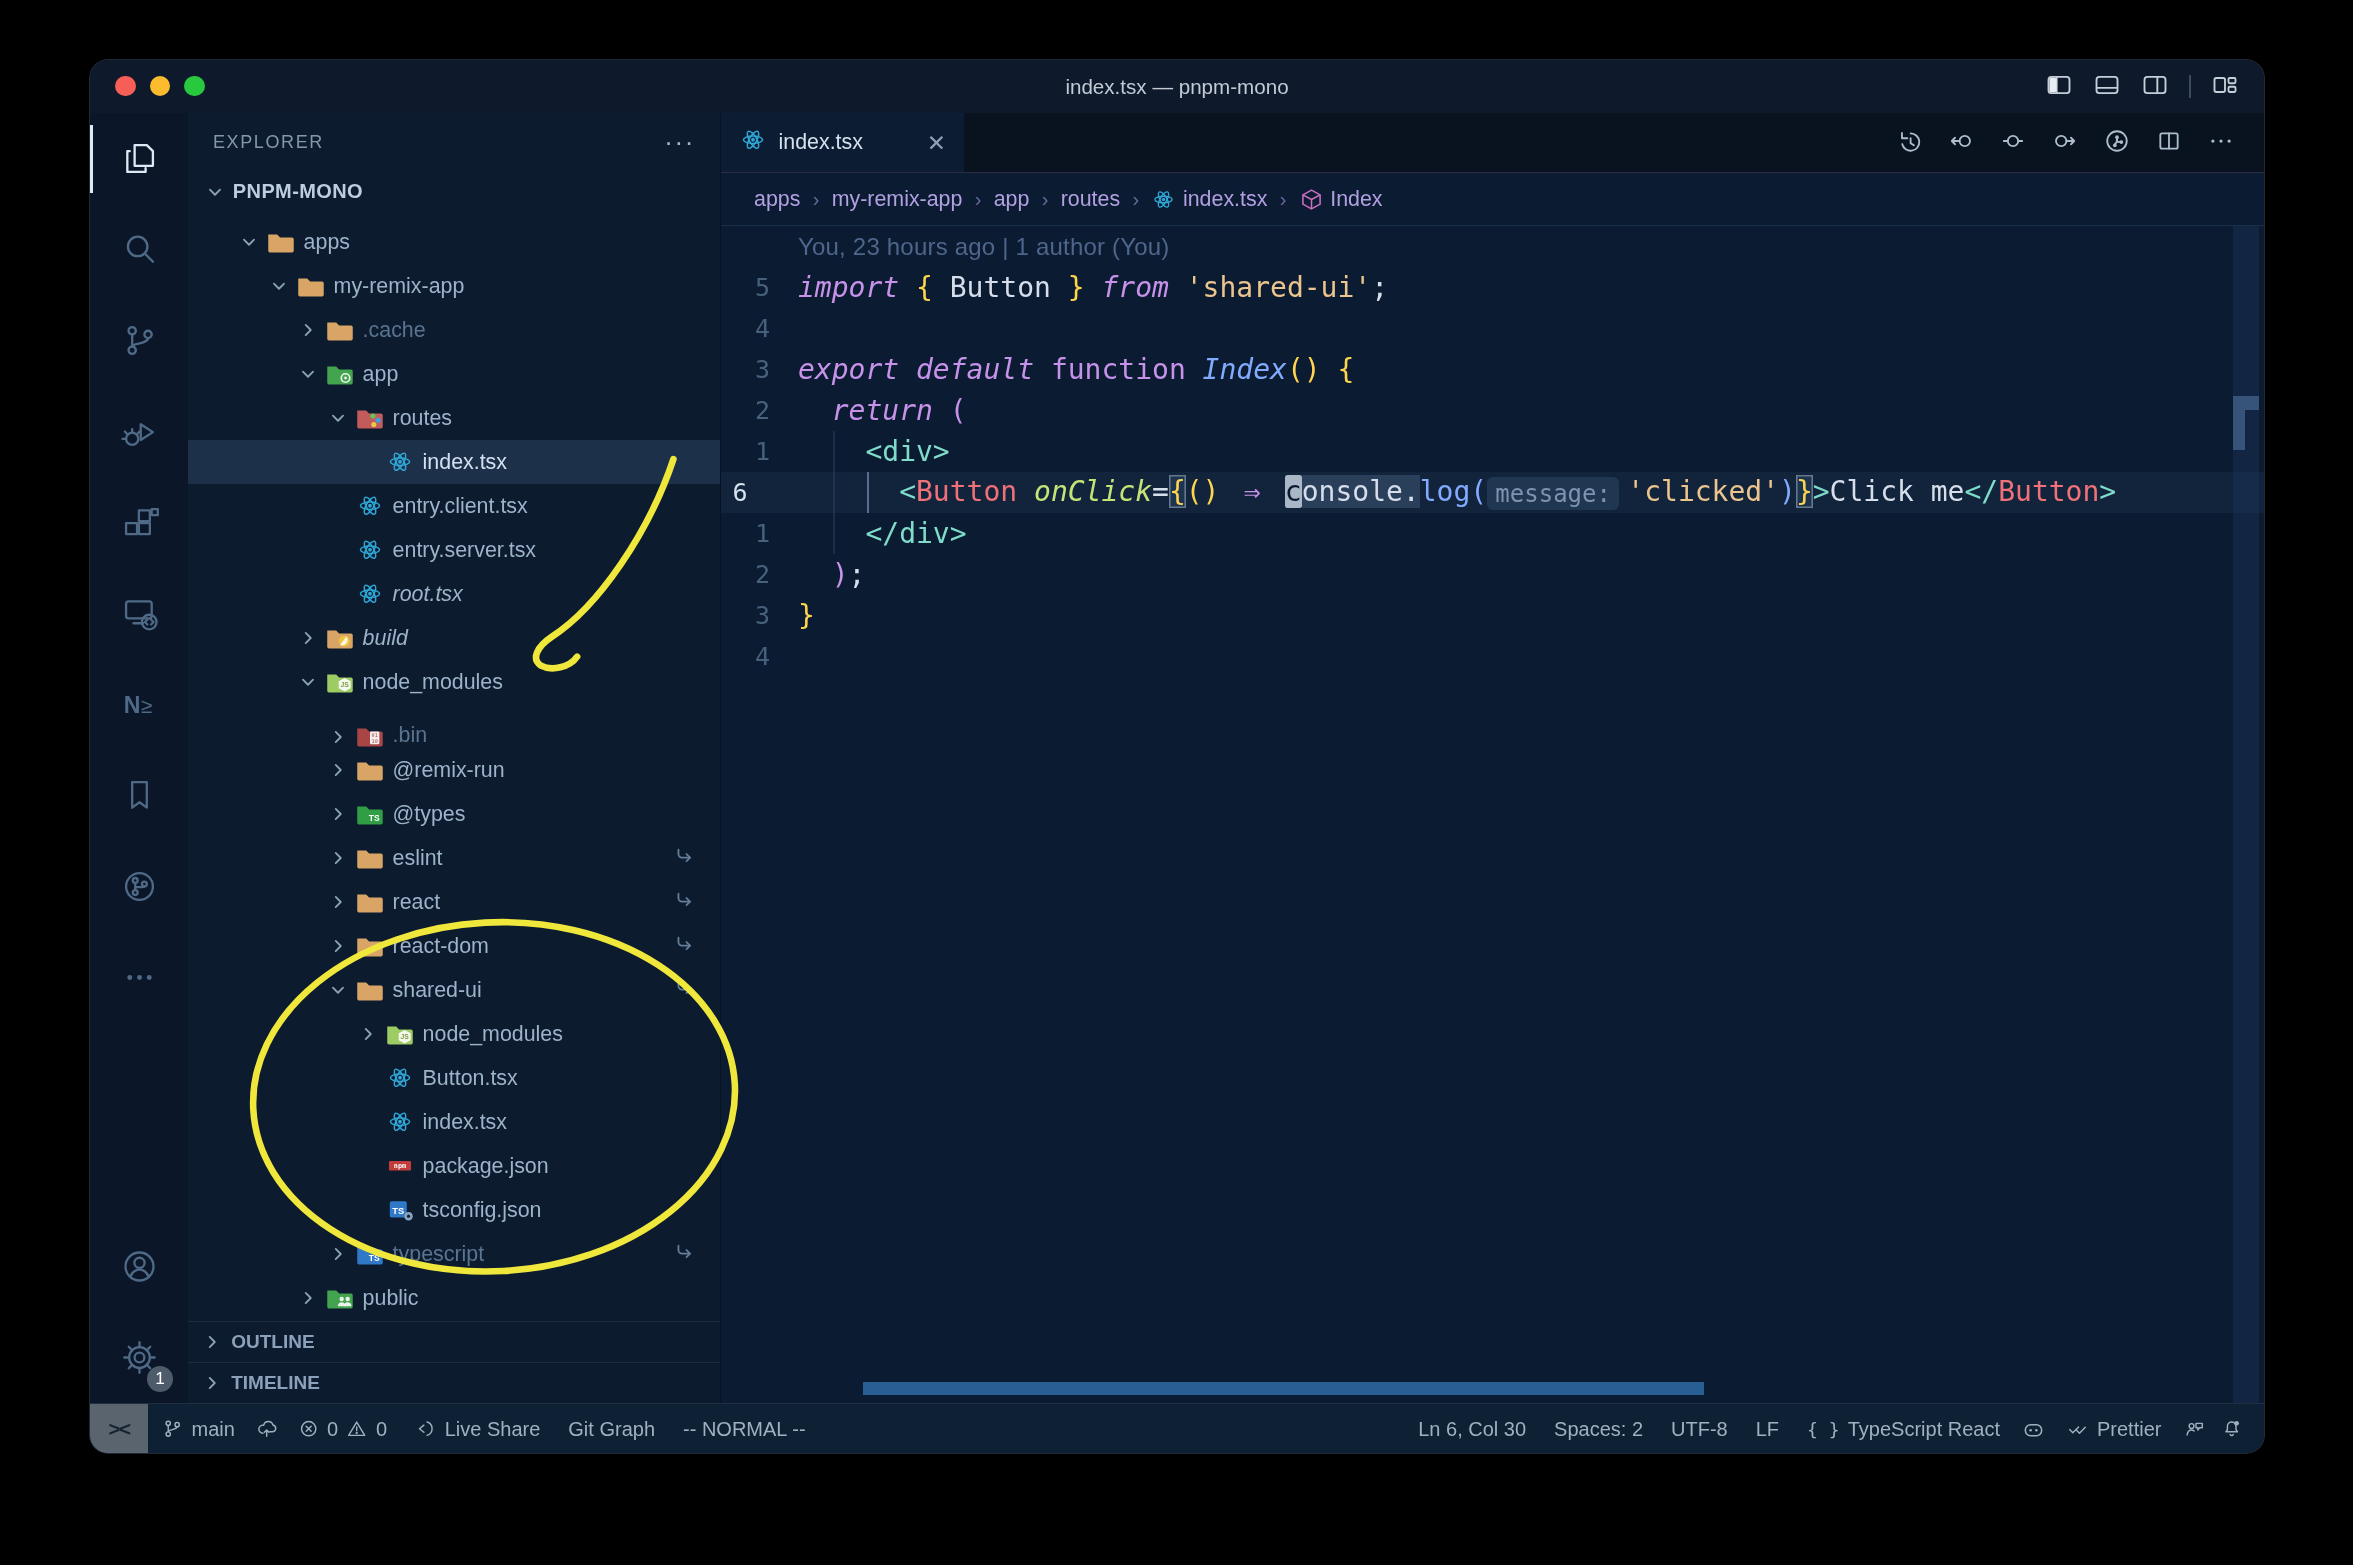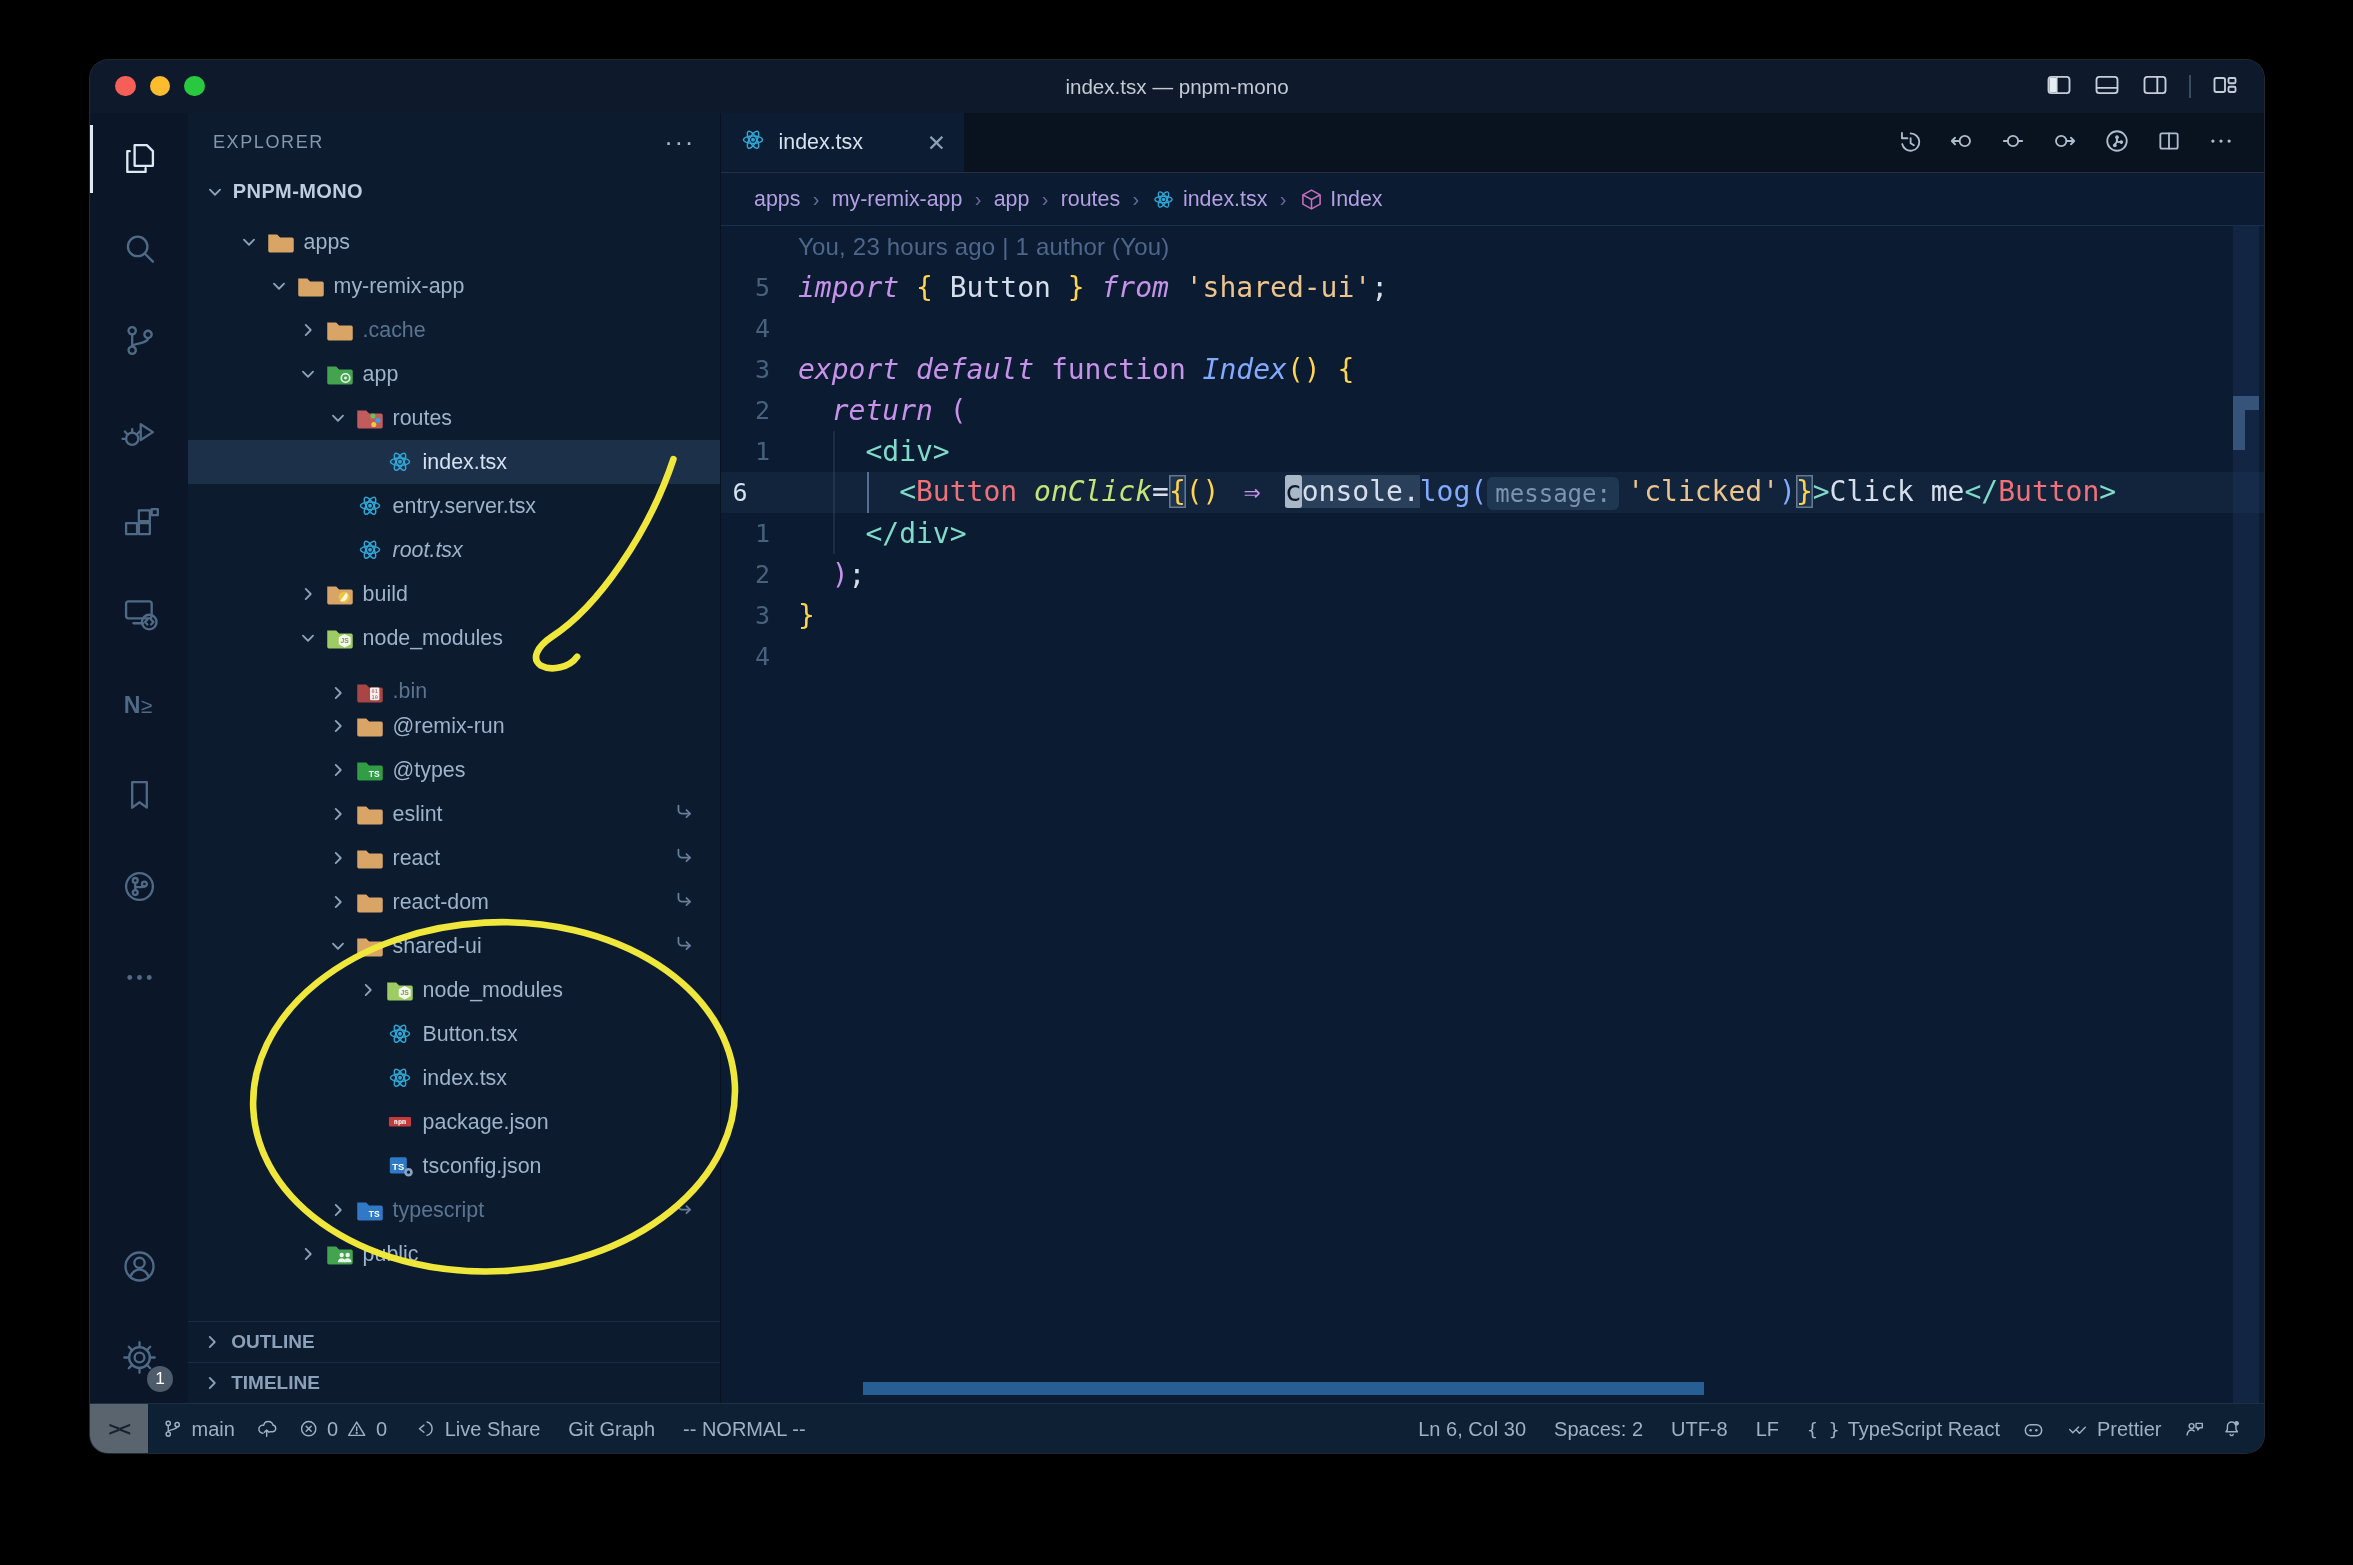--- a/index.html
+++ b/index.html
@@ -363,37 +363,51 @@
               <span class="ticon">
                 <svg viewBox="0 0 32 32" width="28" height="25.5">
                   <g stroke="#2fa7d6" stroke-width="1.9" fill="none">
                     <ellipse cx="16" cy="16" rx="12" ry="4.6"></ellipse>
                     <ellipse cx="16" cy="16" rx="12" ry="4.6" transform="rotate(60 16 16)"></ellipse>
                     <ellipse cx="16" cy="16" rx="12" ry="4.6" transform="rotate(120 16 16)"></ellipse>
                   </g>
                   <circle cx="16" cy="16" r="2.4" fill="#2fa7d6"></circle>
                 </svg>
               </span>
-              <span class="tlabel">entry.server.tsx</span>
-            </div>
-            <div class="trow" style="padding-left: 135px; font-style: italic;">
+              <span class="tlabel">entry.client.tsx</span>
+            </div>
+            <div class="trow" style="padding-left: 135px;">
               <span class="chev"></span>
               <span class="ticon">
                 <svg viewBox="0 0 32 32" width="28" height="25.5">
                   <g stroke="#2fa7d6" stroke-width="1.9" fill="none">
                     <ellipse cx="16" cy="16" rx="12" ry="4.6"></ellipse>
                     <ellipse cx="16" cy="16" rx="12" ry="4.6" transform="rotate(60 16 16)"></ellipse>
                     <ellipse cx="16" cy="16" rx="12" ry="4.6" transform="rotate(120 16 16)"></ellipse>
                   </g>
                   <circle cx="16" cy="16" r="2.4" fill="#2fa7d6"></circle>
                 </svg>
               </span>
+              <span class="tlabel">entry.server.tsx</span>
+            </div>
+            <div class="trow" style="padding-left: 135px; font-style: italic;">
+              <span class="chev"></span>
+              <span class="ticon">
+                <svg viewBox="0 0 32 32" width="28" height="25.5">
+                  <g stroke="#2fa7d6" stroke-width="1.9" fill="none">
+                    <ellipse cx="16" cy="16" rx="12" ry="4.6"></ellipse>
+                    <ellipse cx="16" cy="16" rx="12" ry="4.6" transform="rotate(60 16 16)"></ellipse>
+                    <ellipse cx="16" cy="16" rx="12" ry="4.6" transform="rotate(120 16 16)"></ellipse>
+                  </g>
+                  <circle cx="16" cy="16" r="2.4" fill="#2fa7d6"></circle>
+                </svg>
+              </span>
               <span class="tlabel">root.tsx</span>
             </div>
-            <div class="trow" style="padding-left: 105px;">
+            <div class="trow" style="padding-left: 105px; font-style: italic;">
               <span class="chev">
                 <svg viewBox="0 0 24 24" width="22" height="22">
                   <path d="M9.5 6.5l5.5 5.5-5.5 5.5" stroke="#8ba2b9" stroke-width="2" fill="none" stroke-linecap="round" stroke-linejoin="round"></path>
                 </svg>
               </span>
               <span class="ticon">
                 <svg viewBox="0 0 34 30" width="30" height="25.5">
                   <path d="M2 6.5h10.5l3.5 3.5H30a2 2 0 0 1 2 2v13.5a2 2 0 0 1-2 2H4a2 2 0 0 1-2-2z" fill="#d9a566"></path>
                   <circle cx="22" cy="19" r="6.5" fill="#f0c33c"></circle>
                   <path d="M17 23.5a6.5 6.5 0 0 0 7.5-10" fill="#fff" opacity=".85"></path>

